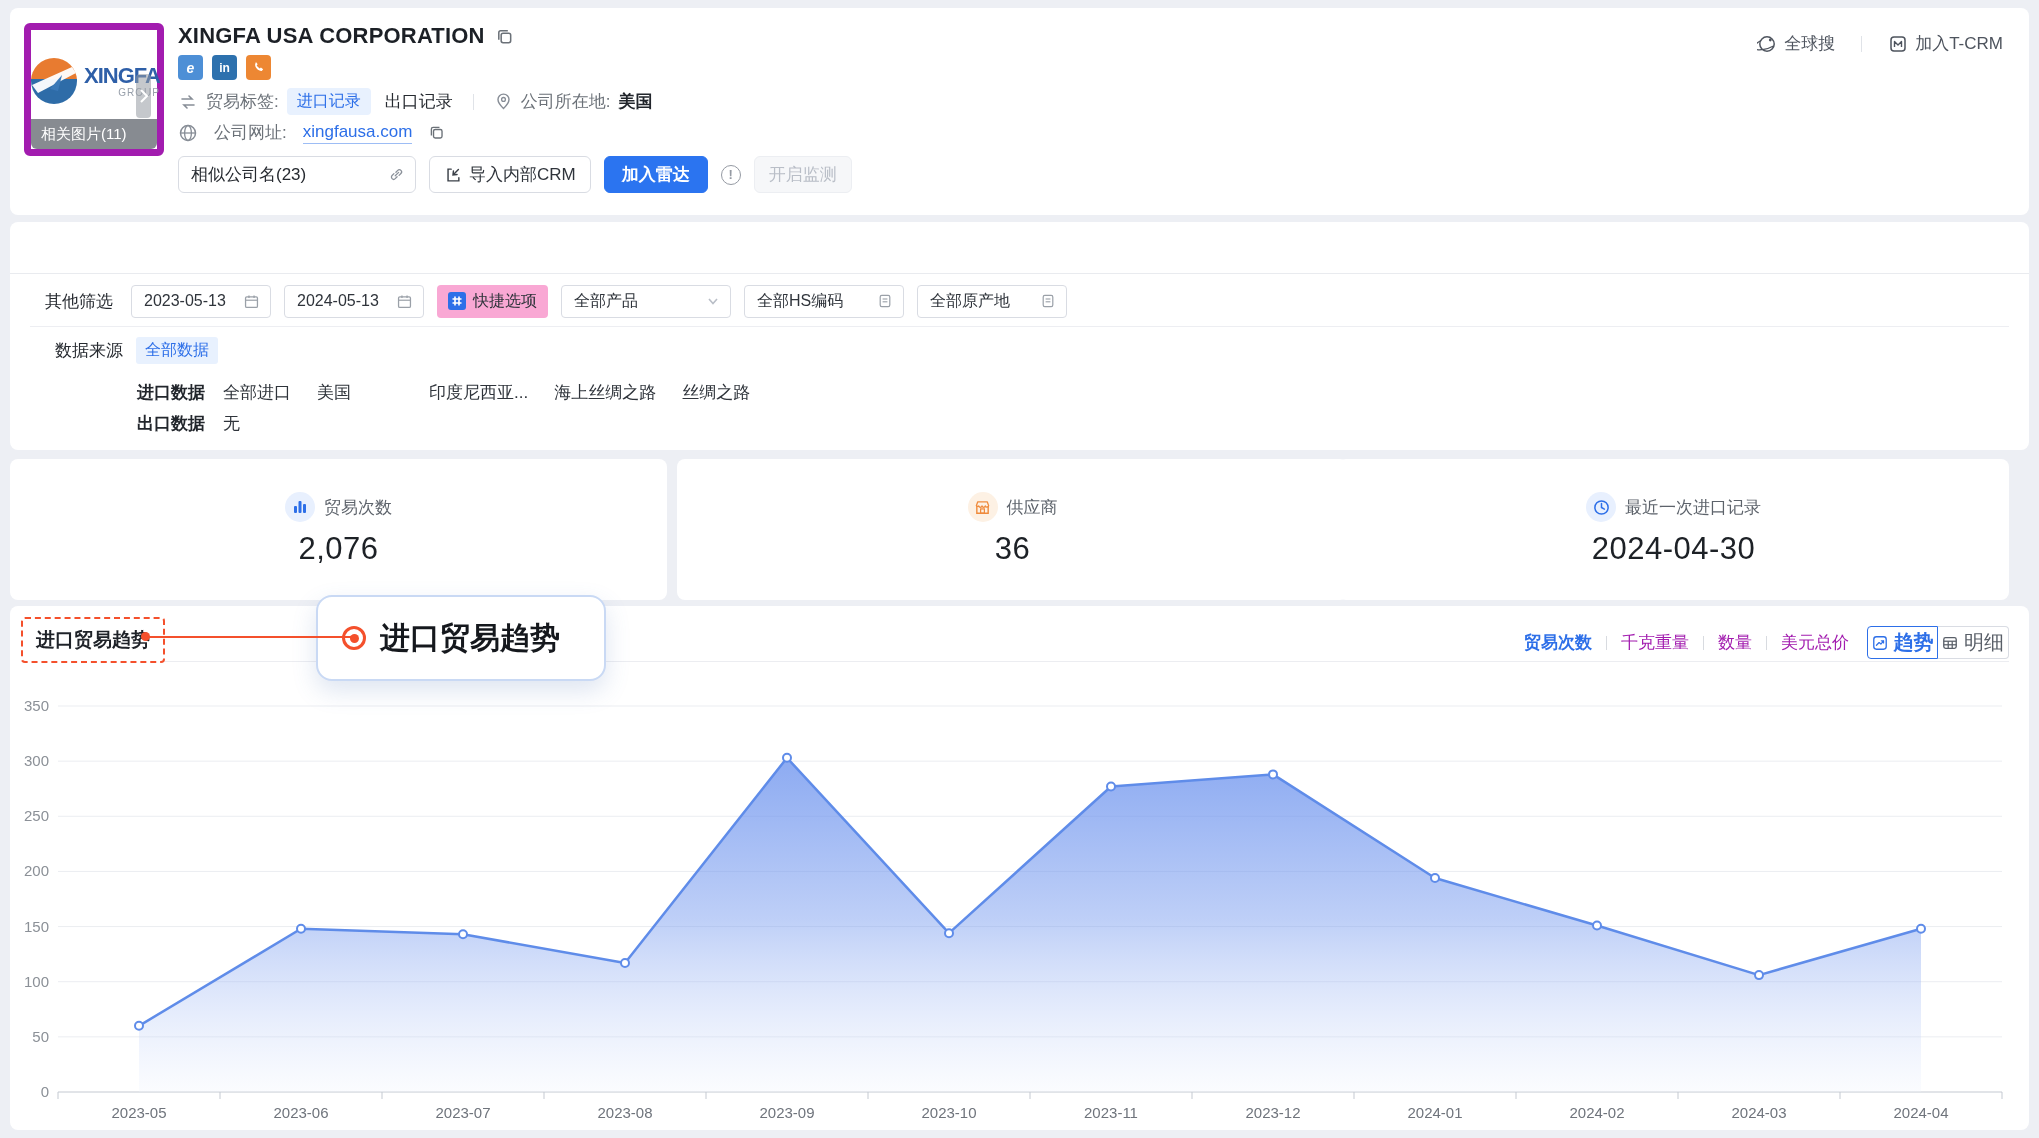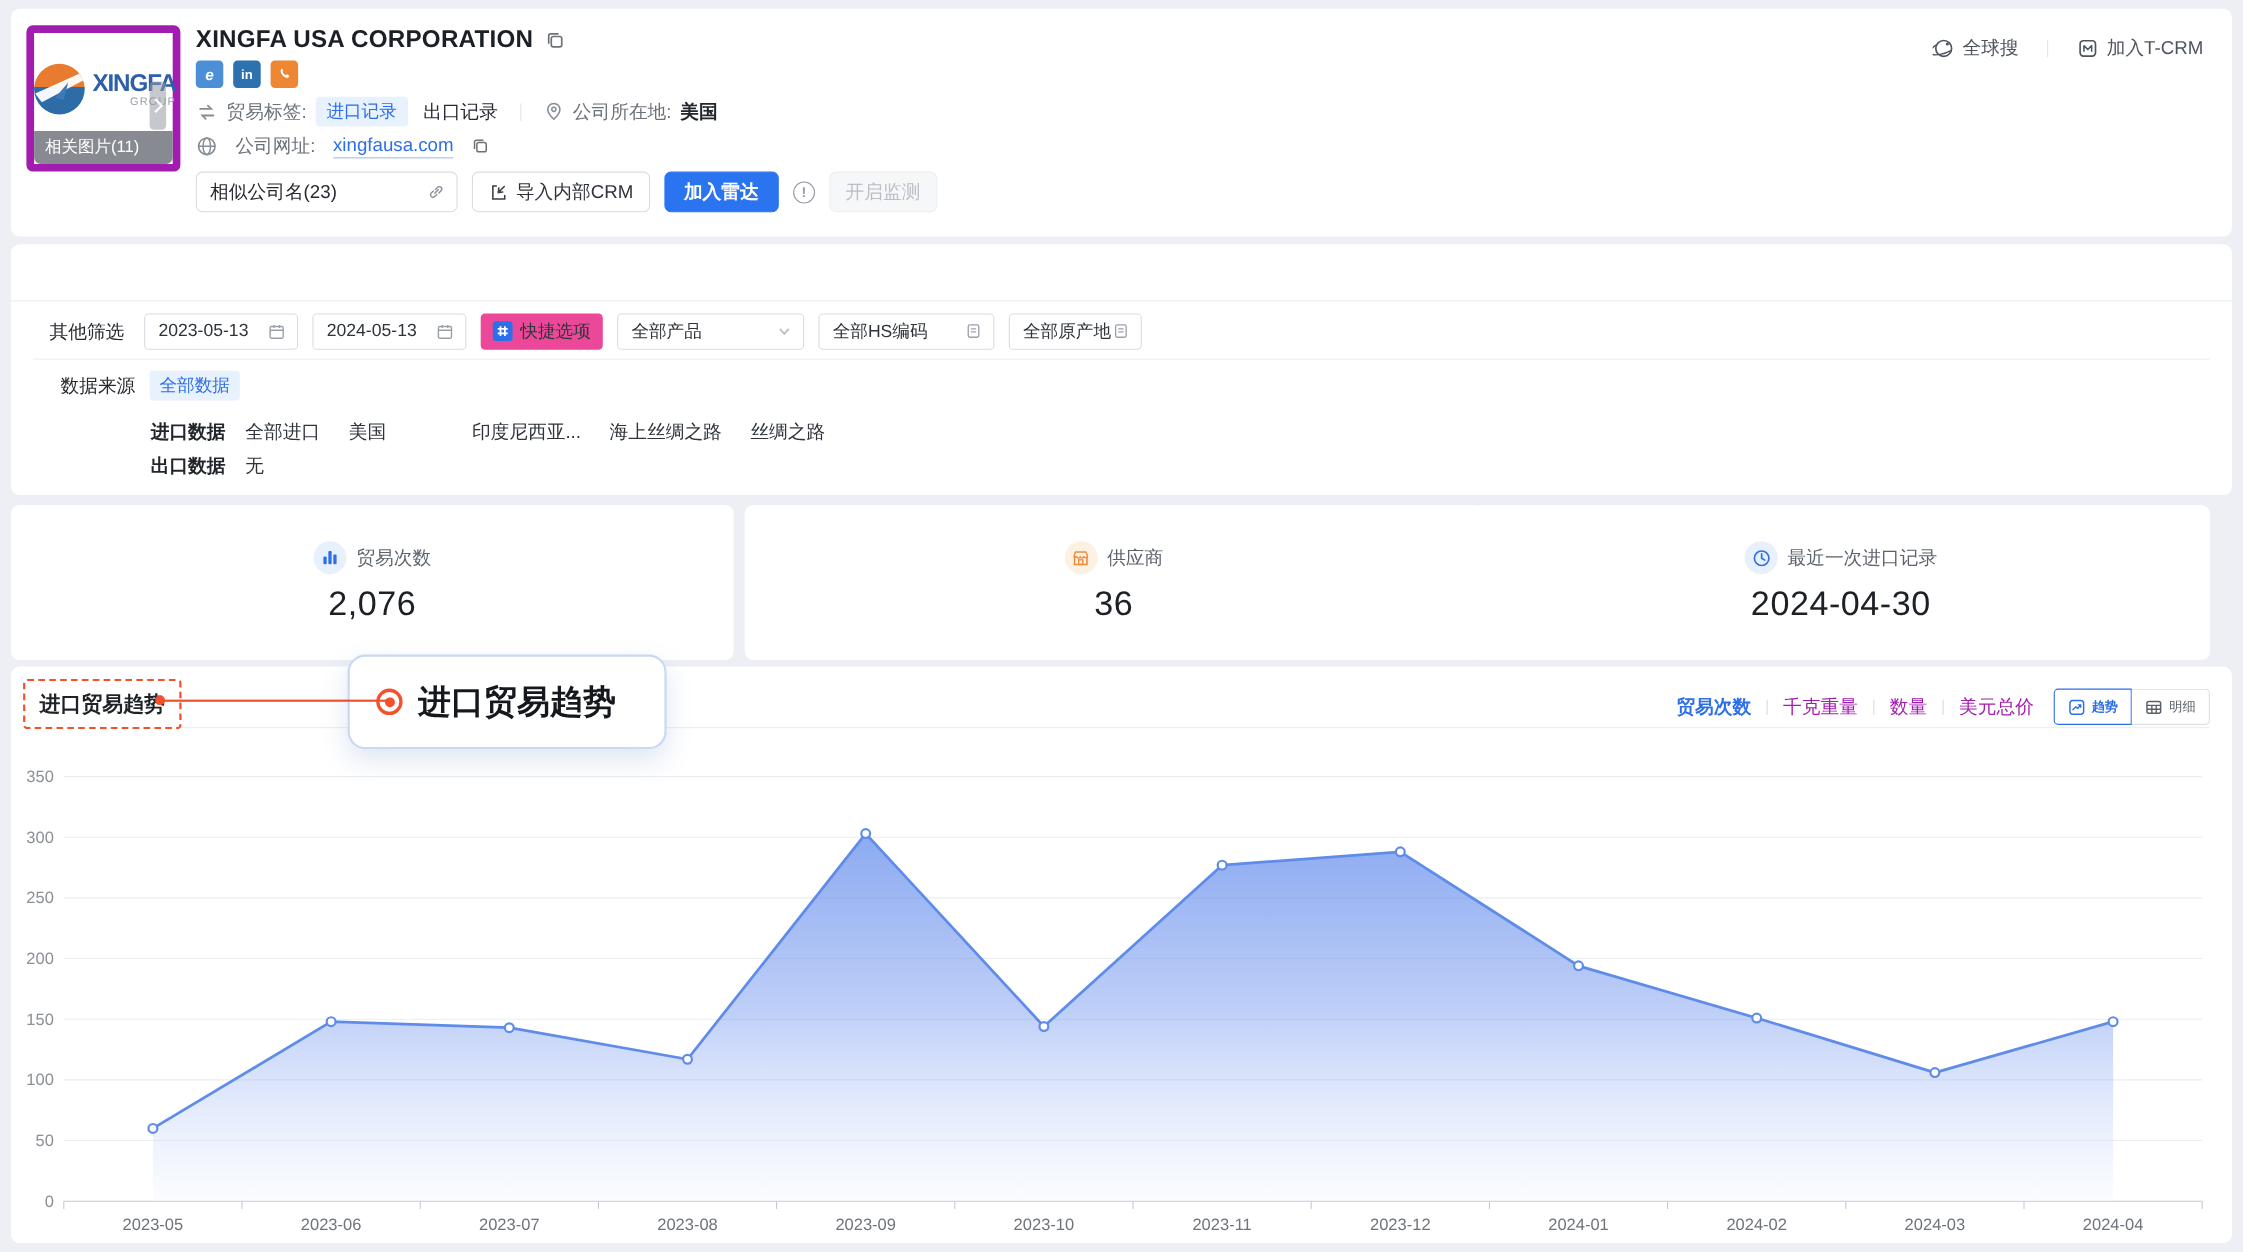--- a/index.html
+++ b/index.html
@@ -52,22 +52,22 @@
   .tab.active { color:#2d6fe8; font-weight:700; }
   .tab-underline { position:absolute; left:0; right:0; bottom:-1px; height:3px; background:#2d6fe8; border-radius:2px; }
   .tabs-fullline { position:absolute; left:0; right:0; top:51px; height:1px; background:#e9ebef; }
 
   .filter-row { position:absolute; left:35px; top:62px; display:flex; align-items:center; gap:13px; height:34px; font-size:16px; }
   .filter-label { font-size:17px; color:#262a30; margin-right:5px; }
   .ctl { height:33px; border:1px solid #d9dce3; border-radius:4px; display:flex; align-items:center; justify-content:space-between; padding:0 10px 0 12px; color:#2f343b; cursor:pointer; background:#fff; }
   .ctl-date { width:140px; }
   .ctl-sel { width:170px; }
   .ctl-hs { width:160px; }
-  .ctl-origin { width:121px;text-align:right; }
-  .quick-btn { height:33px; background:#ec4899; border-radius:4px; display:flex; align-items:center; gap:7px; padding:0 11px; color:#2f343b; cursor:pointer; }
+  .ctl-origin { width:150px;text-align:right; }
+  .quick-btn { height:33px; background:#f9a8d4; border-radius:4px; display:flex; align-items:center; gap:7px; padding:0 11px; color:#2f343b; cursor:pointer; }
   .quick-ic { width:18px; height:18px; background:#2d6fe8; border-radius:3px; display:flex; align-items:center; justify-content:center; }
   .section-line { position:absolute; left:20px; right:20px; top:104px; height:1px; background:#edeef2; }
 
   .ds-row { position:absolute; left:45px; top:115px; display:flex; align-items:center; gap:13px; font-size:17px; }
   .ds-chip { background:#e8f1fe; color:#2d6fe8; border-radius:3px; padding:3px 9px; font-size:16px; font-weight:500; }
   .src-row { position:absolute; left:127px; display:flex; align-items:center; font-size:17px; }
   .src-label { font-weight:600; color:#22262c; margin-right:18px; }
   .src-item { color:#2f343b; margin-right:26px; }
   .src-item.wide-gap { margin-right:78px; }
 
@@ -90,21 +90,21 @@
   .connector-line { position:absolute; left:138px; top:29.5px; width:208px; height:2px; background:#f4502c; z-index:3; }
   .callout { position:absolute; left:306px; top:-11px; width:290px; height:86px; background:#fff; border:2px solid #c9d9f4; border-radius:16px; box-shadow:0 10px 24px rgba(70,110,180,.18); display:flex; align-items:center; padding-left:24px; gap:14px; z-index:2; }
   .bullseye { width:24px; height:24px; border:3.5px solid #f4502c; border-radius:50%; display:flex; align-items:center; justify-content:center; z-index:4; }
   .bullseye-dot { width:9px; height:9px; border-radius:50%; background:#f4502c; }
   .callout-text { font-size:30px; font-weight:700; color:#15181d; z-index:4; }
   .chart-controls { position:absolute; right:20px; top:20px; display:flex; align-items:center; z-index:1; }
   .metric { font-size:17px; color:#a21caf; cursor:pointer; }
   .metric.active { color:#2d6fe8; font-weight:700; }
   .mdiv { width:1px; height:14px; background:#d8dbe0; margin:0 14px; }
   .toggle-group { display:flex; margin-left:18px; }
-  .toggle-btn { height:33px; width:71px; border:1px solid #d9dce3; display:flex; align-items:center; justify-content:center; gap:6px; font-size:12px; color:#595f68; cursor:pointer; background:#fff; }
+  .toggle-btn { height:33px; width:71px; border:1px solid #d9dce3; display:flex; align-items:center; justify-content:center; gap:6px; font-size:20px; color:#595f68; cursor:pointer; background:#fff; }
   .toggle-btn.first { border-radius:4px 0 0 4px; }
   .toggle-btn.last { border-radius:0 4px 4px 0; border-left:none; }
   .toggle-btn.active { border:1px solid #2d6fe8; color:#2d6fe8; font-weight:600; }
   .chart-header-line { position:absolute; left:20px; right:20px; top:55px; height:1px; background:#ecedf1; }
   #trend-svg { position:absolute; left:10px; top:78px; }
   svg text { font-family:"Liberation Sans","DejaVu Sans",sans-serif; }
 </style>
 </head>
 <body>
 

